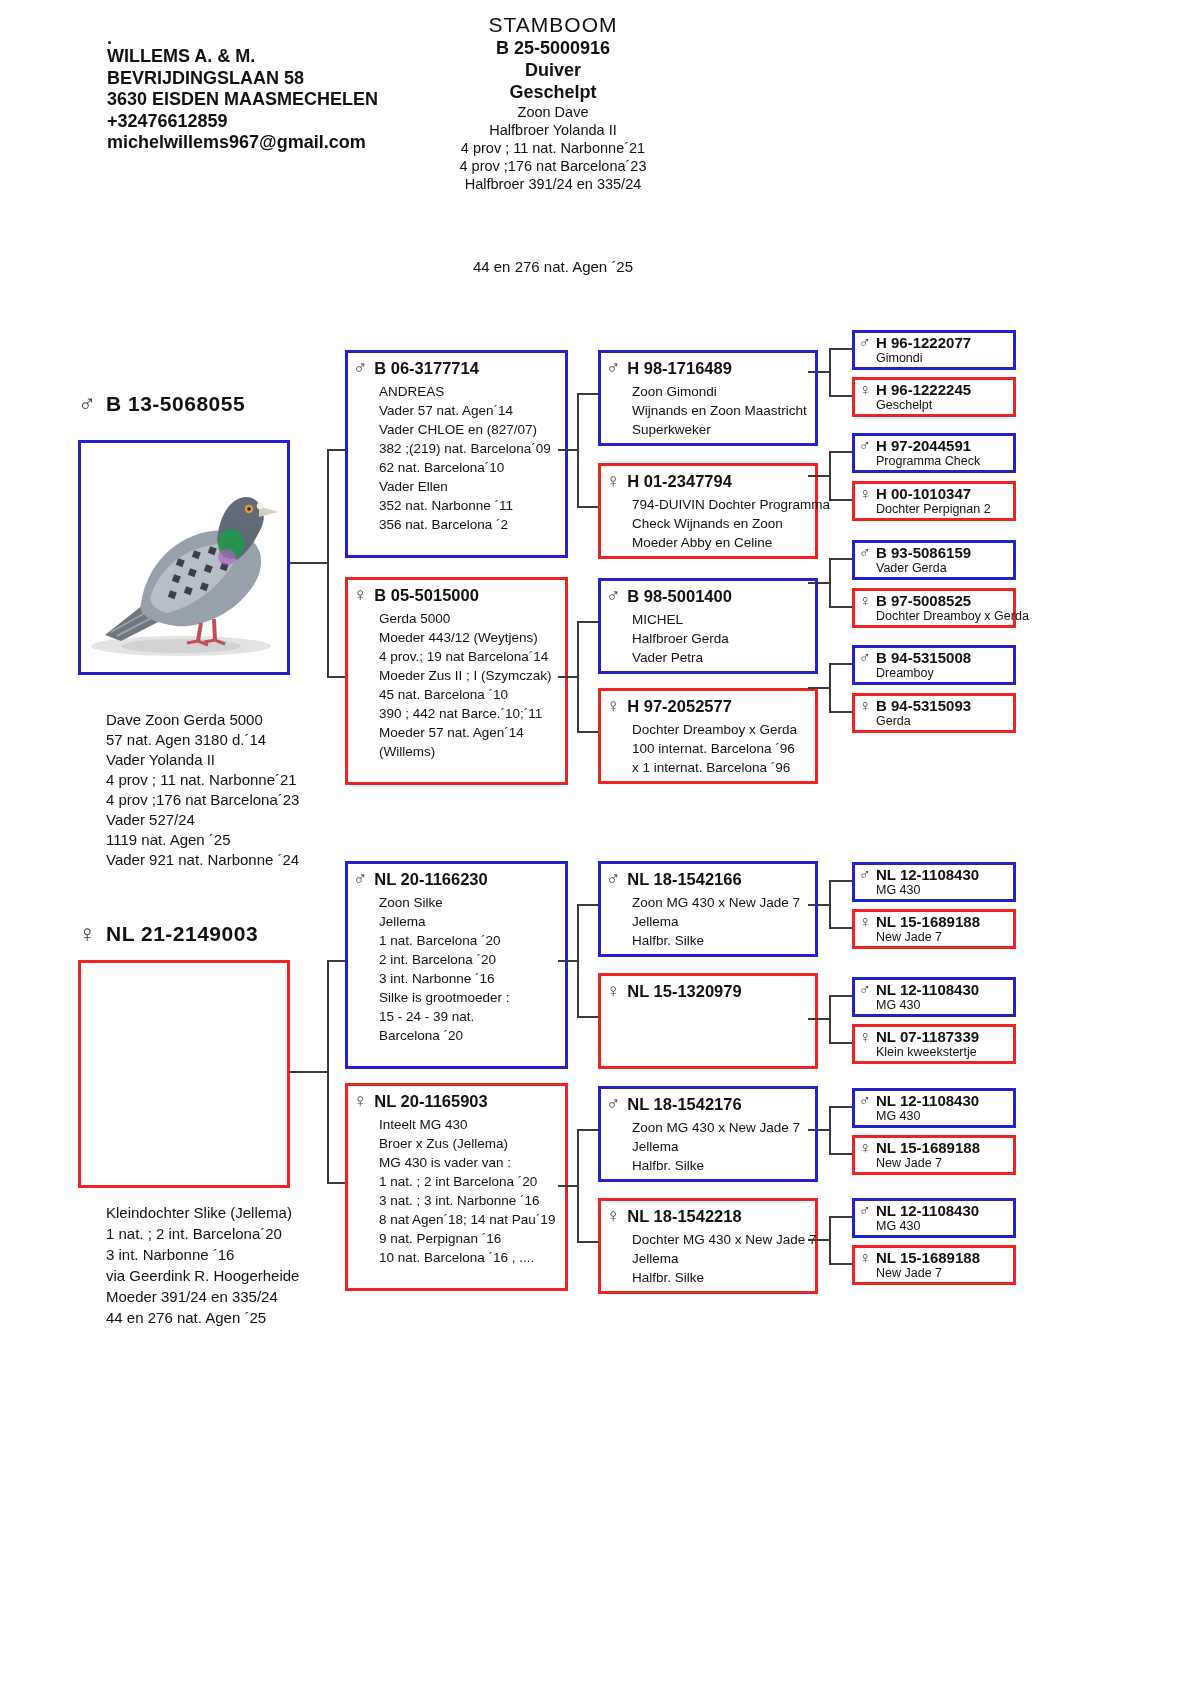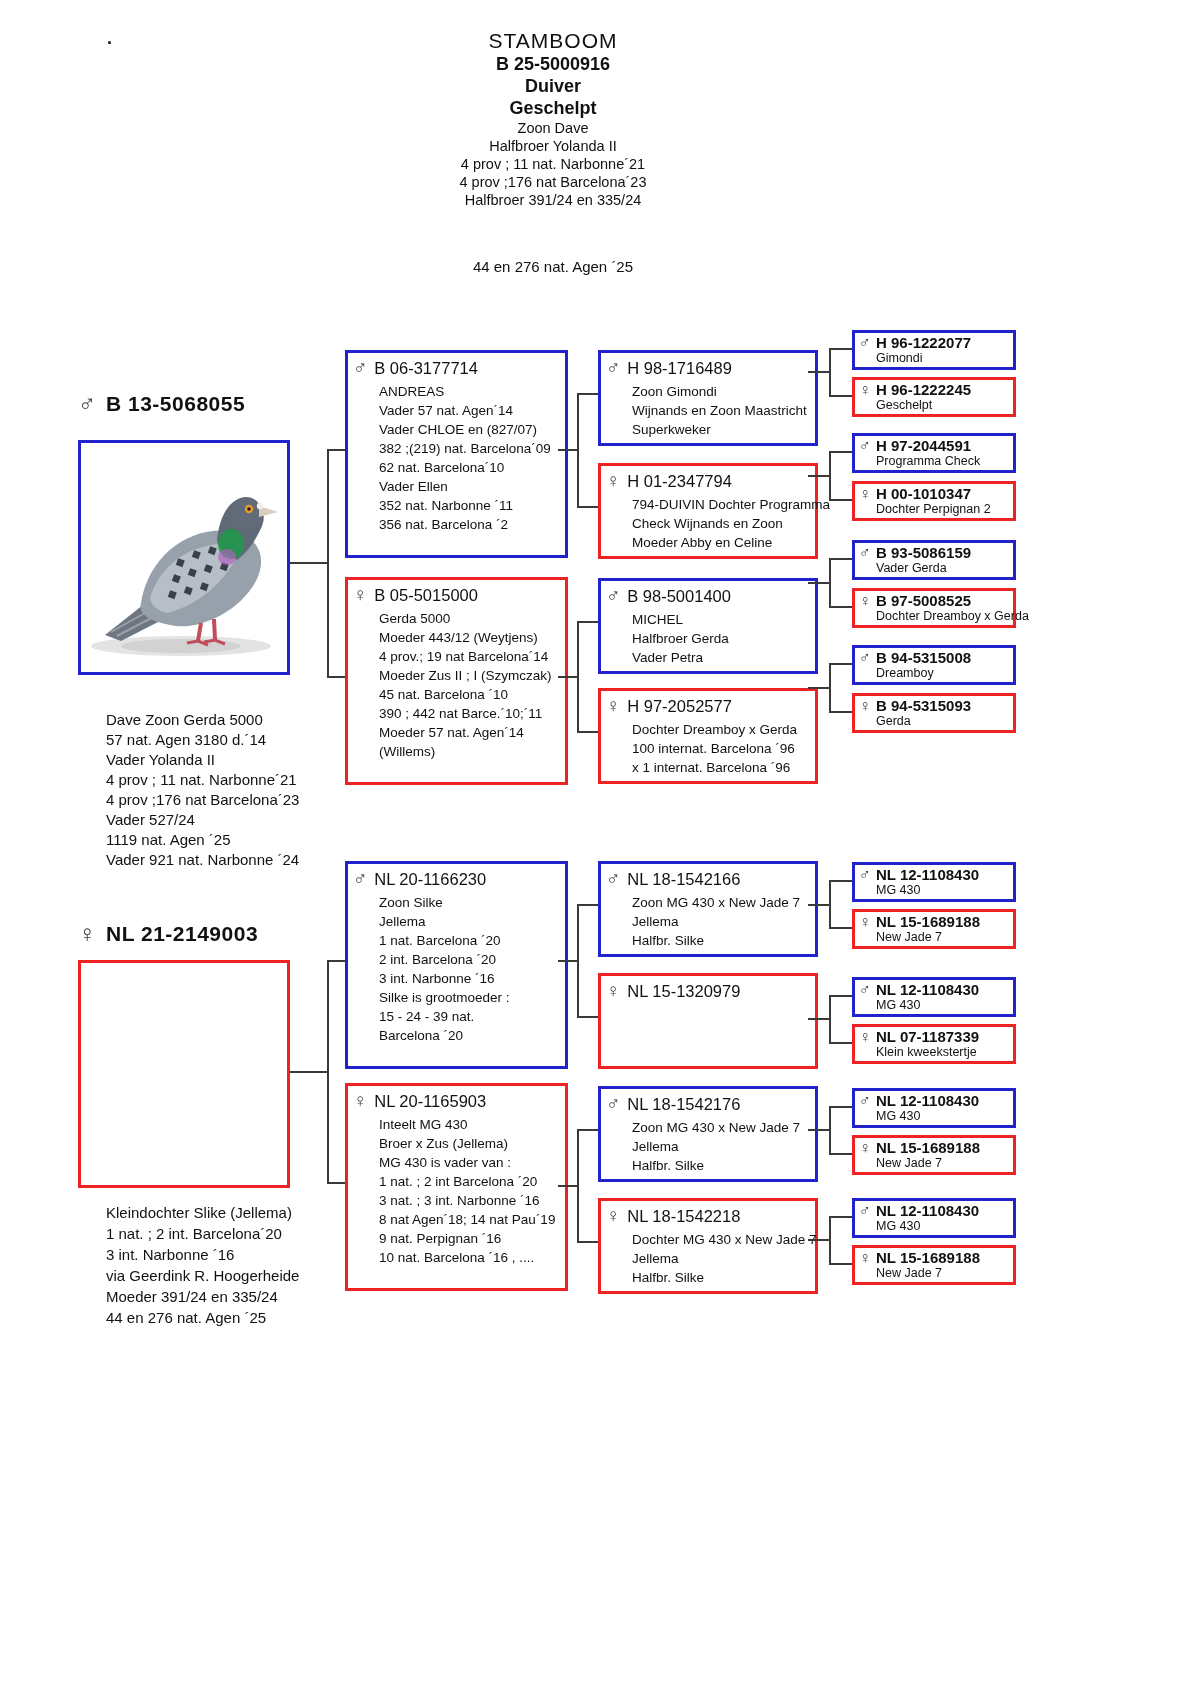--- a/index.html
+++ b/index.html
@@ -24,41 +24,48 @@
   .photo-box{border:3px solid var(--male,#2222cc);background:#fff;}
   .photo-box.female{border-color:var(--female,#ee2222);}
   .desc{font-size:15px;line-height:20px;white-space:nowrap;}
   .desc.dam{line-height:21px;}
   
   .pbox{position:absolute;background:#fff;border:3px solid #000;padding:4px 5px;}
   .pbox.male{border-color:var(--male,#2222cc);}
   .pbox.female{border-color:var(--female,#ee2222);}
   .phead{display:flex;align-items:flex-start;gap:7px;}
   .phead .sex-icon{font-size:19px;line-height:21px;color:#3c3c3c;}
-  .pring{font-size:16.5px;font-weight:normal;line-height:22px;white-space:nowrap;}
+  .pring{font-size:16.5px;font-weight:bold;line-height:22px;white-space:nowrap;}
   .plines{margin-left:26px;margin-top:3px;font-size:13.5px;line-height:19px;white-space:nowrap;}
   
   .gbox{position:absolute;left:852px;width:150px;height:32px;background:#fff;border:3px solid #000;
         display:flex;gap:5px;padding:1px 4px;}
   .gbox.male{border-color:var(--male,#2222cc);}
   .gbox.female{border-color:var(--female,#ee2222);}
   .gbox .sex-icon{font-size:16px;line-height:17px;color:#3c3c3c;}
   .gring{font-size:15px;font-weight:bold;line-height:17px;white-space:nowrap;}
   .gname{font-size:12.5px;line-height:14px;white-space:nowrap;}
   
   .cline{position:absolute;background:#3a3a3a;}
 </style>
 </head>
 <body>
 
 <div class="canvas">
 
   <div class="abs dot" style="left:107px;top:28px">.</div>
-
-  <div class="abs center-block" style="left:383px;top:28px">
+  <div class="abs owner" style="left:107px;top:46px">
+    <div>WILLEMS A. &amp; M.</div>
+    <div>BEVRIJDINGSLAAN 58</div>
+    <div>3630 EISDEN MAASMECHELEN</div>
+    <div>+32476612859</div>
+    <div>michelwillems967@gmail.com</div>
+  </div>
+
+  <div class="abs center-block" style="left:383px;top:12px">
     <div class="center-title">STAMBOOM</div>
     <div class="center-ring">B 25-5000916</div>
     <div class="center-bold">Duiver</div>
     <div class="center-bold">Geschelpt</div>
     <div class="center-note">
         <div>Zoon Dave</div>
         <div>Halfbroer Yolanda II</div>
         <div>4 prov ; 11 nat. Narbonne´21</div>
         <div>4 prov ;176 nat Barcelona´23</div>
         <div>Halfbroer 391/24 en 335/24</div>

